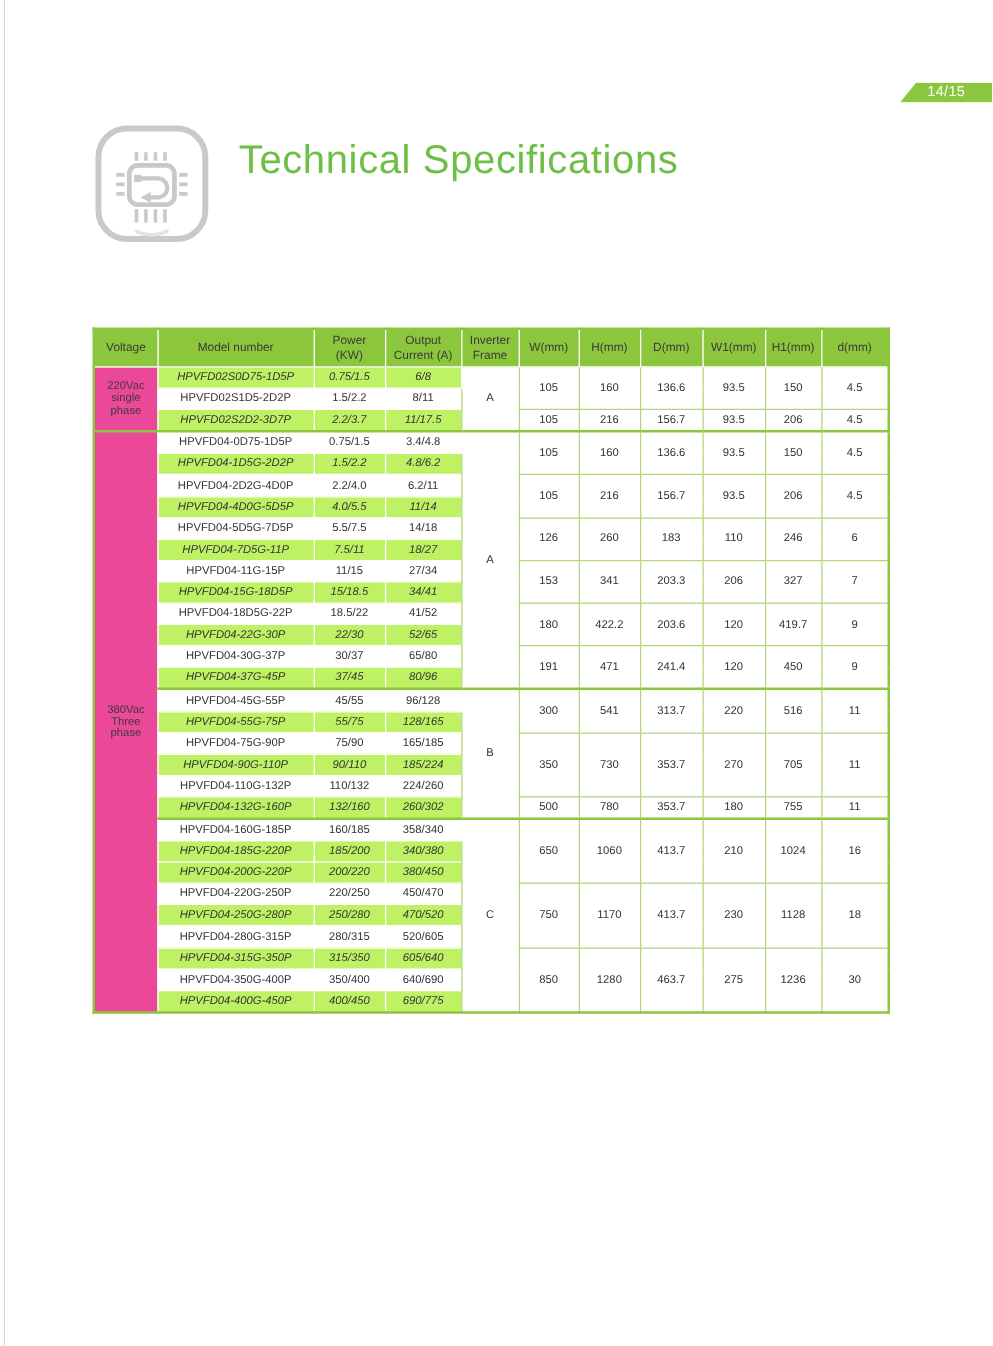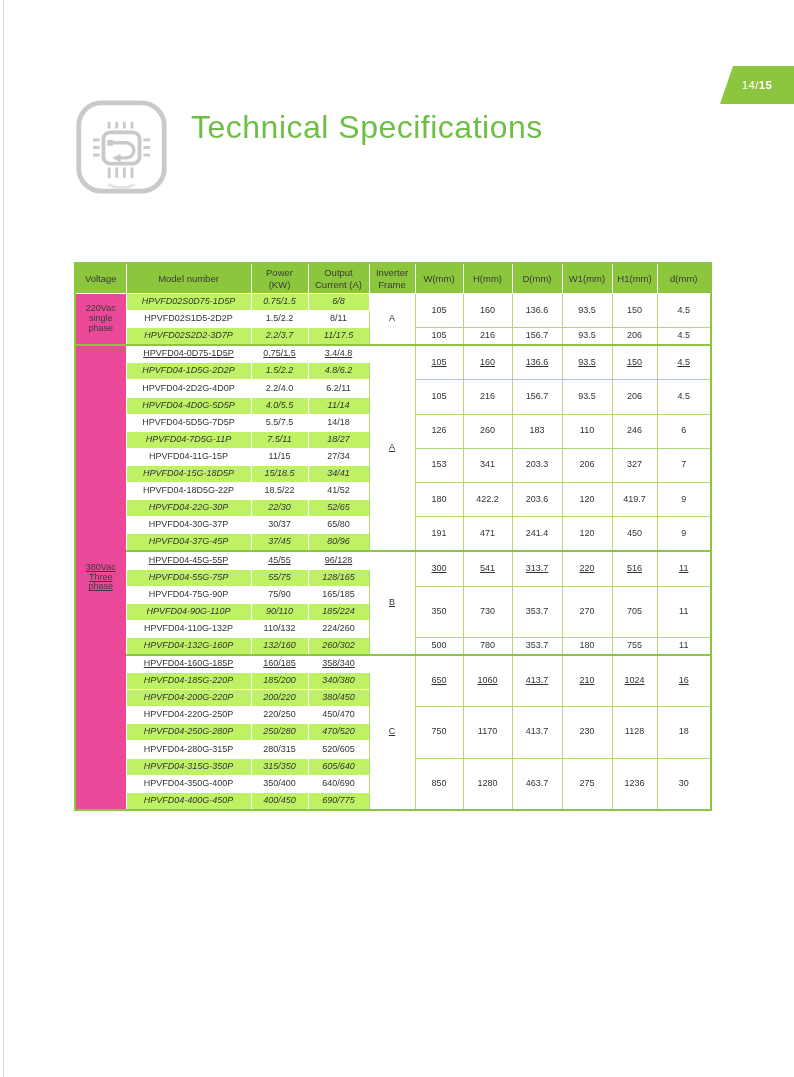--- a/index.html
+++ b/index.html
@@ -4,27 +4,27 @@
 <style>
   html,body{margin:0;padding:0;}
   body{
     width:794px;height:1077px;background:#ffffff;position:relative;
     font-family:"Liberation Sans", sans-serif;color:#333;overflow:hidden;
   }
   .page-edge-left{position:absolute;left:3px;top:0;width:1px;height:1077px;background:#d9d9d9;}
 
   
   .badge{
-    position:absolute;top:66px;right:0;width:74px;height:38px;
+    position:absolute;top:66px;right:0;width:74px;height:16px;
     background:#8cc63f;color:#fff;font-size:11.5px;
     display:flex;align-items:center;justify-content:center;
     clip-path:polygon(13px 0,100% 0,100% 100%,0 100%);
     letter-spacing:.3px;
   }
-  .badge .bold{font-weight:bold;}
+  .badge .bold{font-weight:normal;}
 
   
   .icon-box{position:absolute;left:74px;top:99px;width:95px;height:97px;}
   .page-title{
     position:absolute;left:191px;top:109px;
     font-size:32px;color:#6ebf45;letter-spacing:.5px;white-space:nowrap;
   }
 
   
   .tbl-wrap{position:absolute;left:74px;top:262px;}
@@ -42,21 +42,21 @@
     line-height:1.1;
   }
   td.left{border:1.5px solid #fff;background:#fff;}
   td.left.shade{background:#bef264;font-style:italic;}
   td.voltage{
     background:#ec4899;border:1.5px solid #fff;font-size:9.5px;
     white-space:pre-line;line-height:1.45;color:#3a3a3a;
   }
   td.green{border:1px solid #b2d878;background:#fff;}
   td.frame{font-size:9.5px;}
-  tr.sect-top td{border-top:2.5px solid #8cc63f;text-decoration:underline;}
+  tr.sect-top td{border-top:2.5px solid #8cc63f;}
 </style>
 </head>
 <body>
 
 <div class="page-edge-left"></div>
 
 <div class="badge">
   <span>14/</span>
     <span class="bold">15</span>
 </div>

